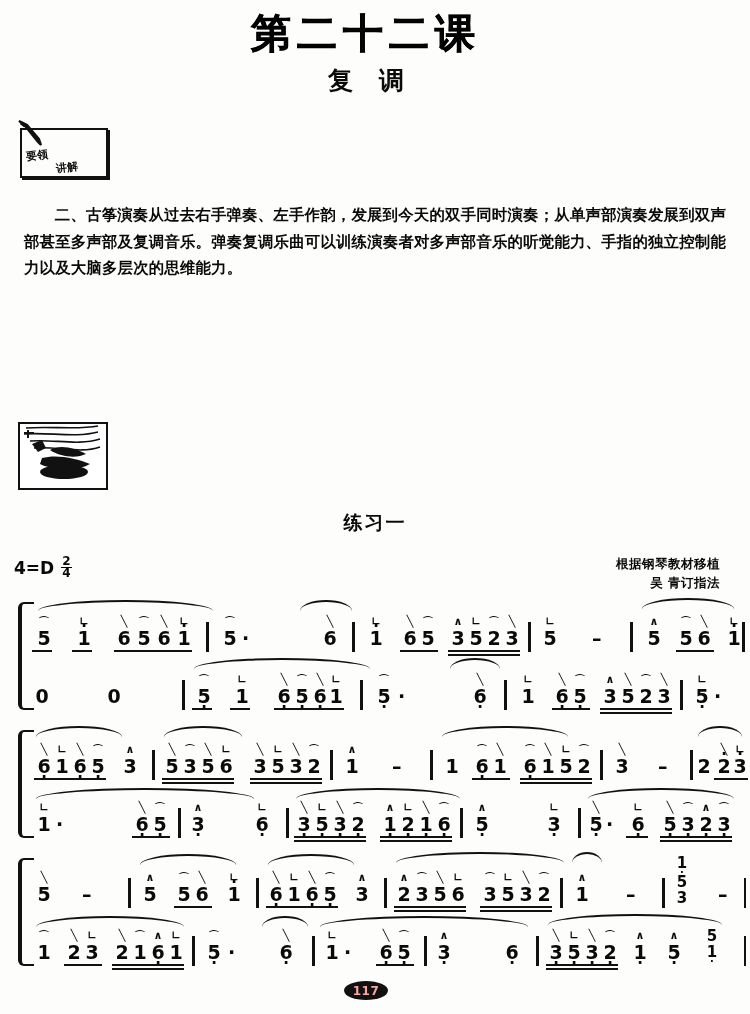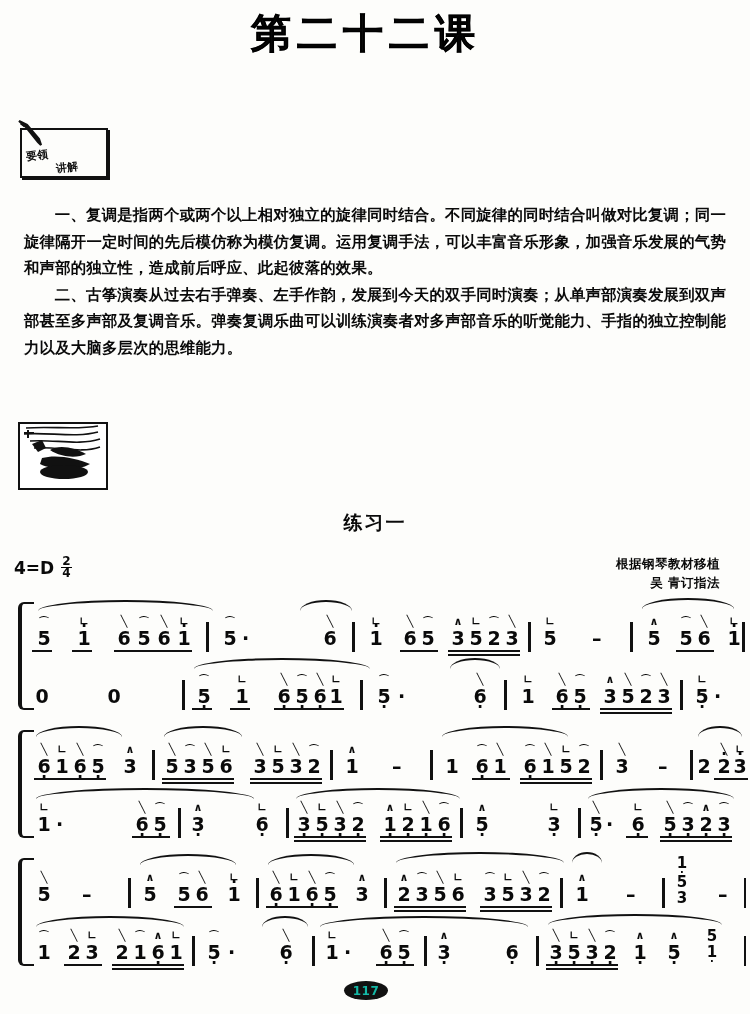--- a/index.html
+++ b/index.html
@@ -154,21 +154,21 @@
   }
   .augdot{position:absolute;font-size:19px;font-weight:bold;line-height:1;}
   .slur{position:absolute;border-top:2px solid #111;border-radius:50%/100% 100% 0 0;height:9px;}
   .chordstack{position:absolute;text-align:center;width:16px;font-size:15px;font-weight:bold;line-height:1.02;}
 
   
   .page-num{
     position:absolute; left:50%; transform:translateX(-50%);
     bottom:14px;
     width:44px; height:19px; border-radius:50%;
-    background:#111; color:#14b8a6;
+    background:#111; color:#fca5a5;
     font-size:12px; font-weight:bold;
     display:flex; align-items:center; justify-content:center;
     letter-spacing:0.5px;
   }
 
   
   .wm-cn{
     position:absolute; right:18px; bottom:52px;
     font-size:44px; font-weight:bold; letter-spacing:8px;
     color:rgba(20,20,20,0.82);
@@ -178,37 +178,37 @@
     font-size:26px; font-weight:bold; letter-spacing:1px;
     color:rgba(20,20,20,0.80);
   }
 </style>
 </head>
 <body>
 
 <div class="page">
 
   <div class="lesson-title">第二十二课</div>
+  <div class="lesson-subtitle">复调</div>
 
   <div class="pen-icon">
     <svg width="30" height="30" viewBox="0 0 30 30">
       <g stroke="#111" stroke-width="2.2" fill="#111">
         <path d="M3 3 L10 9 L22 24 L25 27 L23 21 L11 7 Z" fill="#111"></path>
         <path d="M5 5 L9 8" stroke-width="3"></path>
       </g>
     </svg>
   </div>
   <div class="keypoint-box"></div>
   <div class="keypoint-text">
     <span class="kp-a">要领</span>
     <span class="kp-b">讲解</span>
   </div>
 
   <div class="body-text">
-    <p>一、复调是指两个或两个以上相对独立的旋律同时结合。不同旋律的同时结合叫做对比复调；同一旋律隔开一定时间的先后模仿称为模仿复调。运用复调手法，可以丰富音乐形象，加强音乐发展的气势和声部的独立性，造成前后呼应、此起彼落的效果。</p>
     <p>二、古筝演奏从过去右手弹奏、左手作韵，发展到今天的双手同时演奏；从单声部演奏发展到双声部甚至多声部及复调音乐。弹奏复调乐曲可以训练演奏者对多声部音乐的听觉能力、手指的独立控制能力以及大脑多层次的思维能力。</p>
   </div>
 
   <div class="practice-img-box">
     <svg width="82" height="60" viewBox="0 0 82 60">
       <g stroke="#111" fill="none" stroke-width="1.6">
         <path d="M6 4 C 30 2, 58 6, 78 2"></path>
         <path d="M4 10 C 28 8, 56 14, 78 8"></path>
         <path d="M10 17 C 34 15, 58 22, 80 15"></path>
         <path d="M14 24 C 38 22, 60 30, 80 23"></path>

